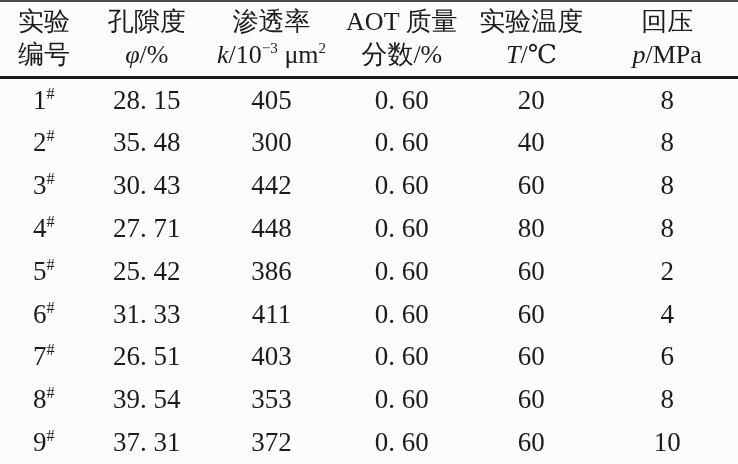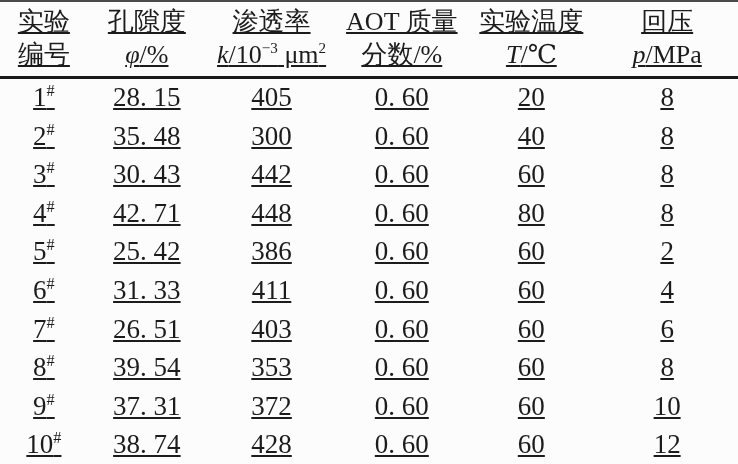--- a/index.html
+++ b/index.html
@@ -11,21 +11,20 @@
     height: 464px;
     overflow: hidden;
     background: #fcfcfc;
     color: #1c1c1c;
     font-family: "Liberation Serif", "DejaVu Serif", serif;
   }
   .page {
     width: 738px;
     height: 464px;
     position: relative;
-    text-decoration: underline;
   }
   table.params {
     width: 738px;
     height: 464px;
     border-collapse: collapse;
     table-layout: fixed;
     border-top: 2px solid #4a4a4a;
   }
   thead th {
     font-weight: normal;
@@ -122,21 +121,21 @@
         <tr>
           <td><span>3</span><sup class="hash">#</sup></td>
           <td>30. 43</td>
           <td>442</td>
           <td>0. 60</td>
           <td>60</td>
           <td>8</td>
         </tr>
         <tr>
           <td><span>4</span><sup class="hash">#</sup></td>
-          <td>42. 71</td>
+          <td>27. 71</td>
           <td>448</td>
           <td>0. 60</td>
           <td>80</td>
           <td>8</td>
         </tr>
         <tr>
           <td><span>5</span><sup class="hash">#</sup></td>
           <td>25. 42</td>
           <td>386</td>
           <td>0. 60</td>
@@ -168,23 +167,15 @@
           <td>8</td>
         </tr>
         <tr>
           <td><span>9</span><sup class="hash">#</sup></td>
           <td>37. 31</td>
           <td>372</td>
           <td>0. 60</td>
           <td>60</td>
           <td>10</td>
         </tr>
-        <tr>
-          <td><span>10</span><sup class="hash">#</sup></td>
-          <td>38. 74</td>
-          <td>428</td>
-          <td>0. 60</td>
-          <td>60</td>
-          <td>12</td>
-        </tr>
       </tbody>
   </table>
 </div>
 
 </body></html>

